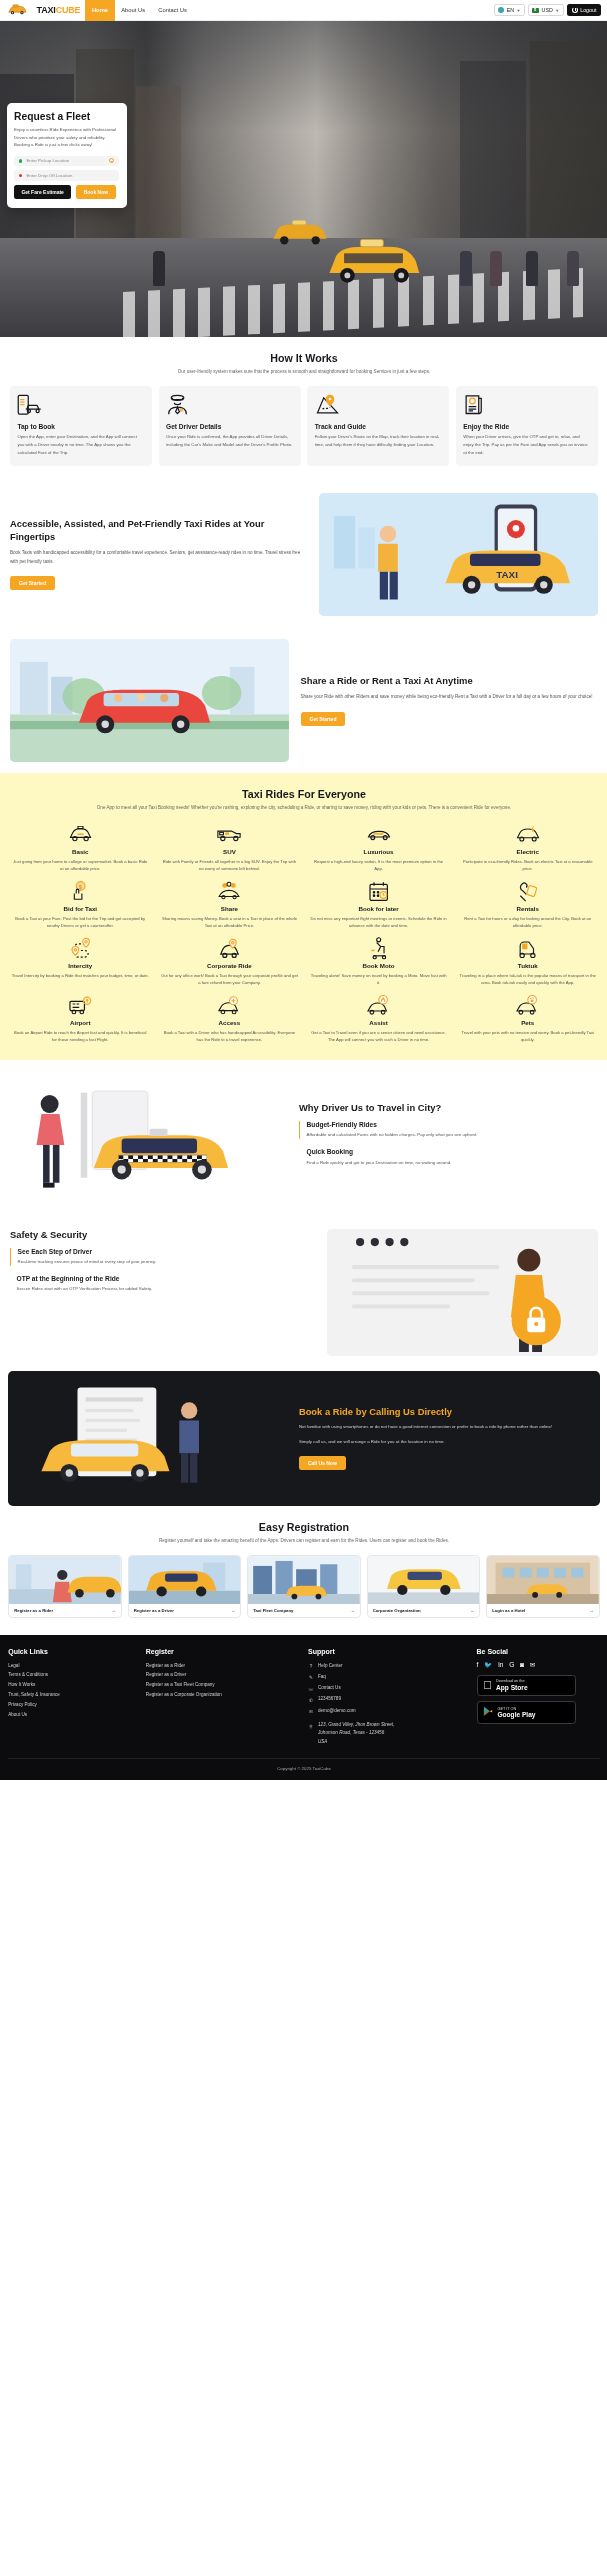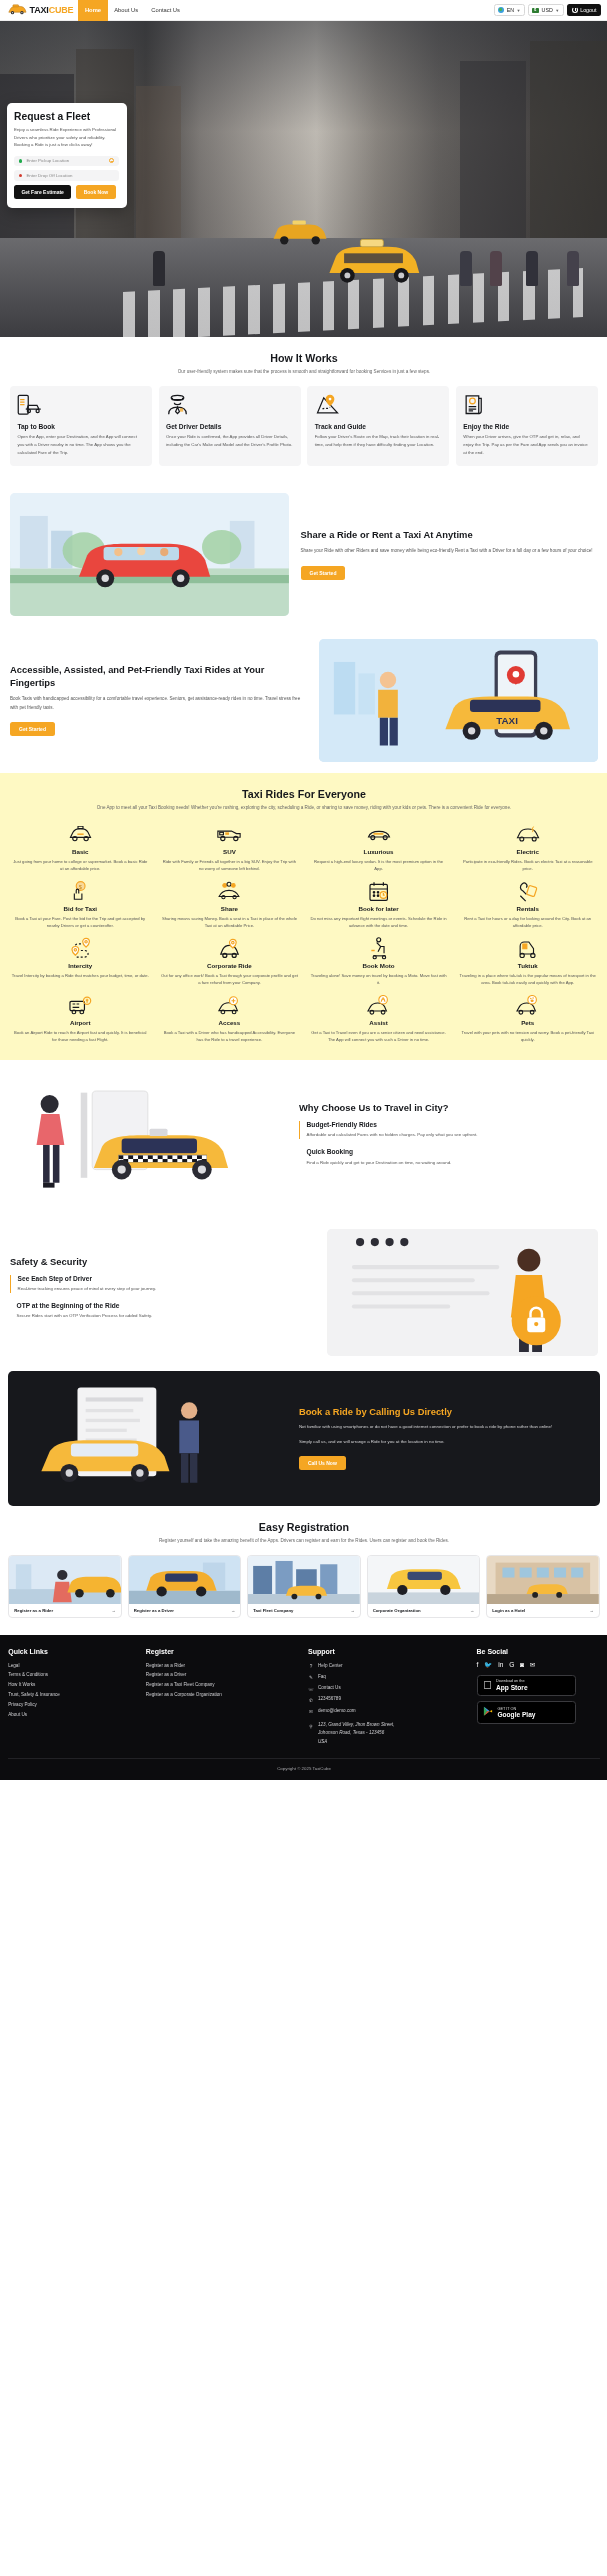--- a/index.html
+++ b/index.html
@@ -5,21 +5,21 @@
   * { box-sizing: border-box; margin:0; padding:0; }
   body {
     width:608px; font-family:"Liberation Sans", sans-serif;
     background:#ffffff; color:#1a1a1a; -webkit-font-smoothing:antialiased;
   }
   .wrap { width:608px; position:relative; }
 
   
   .nav { height:21.4px; display:flex; align-items:center; padding:0 6.6px; background:#fff;
          border-bottom:0.8px solid #eee; }
-  .logo { display:flex; align-items:center; gap:3px; margin-right:5px; }
+  .logo { display:flex; align-items:center; gap:10px; margin-right:5px; }
   .logo-car { width:20px; height:11.5px; position:relative; }
   .logo-car svg { display:block; }
   .logo-text { font-size:9px; font-weight:bold; letter-spacing:-0.2px; }
   .logo-text .t1 { color:#16181c; }
   .logo-text .t2 { color:#F5A623; }
   .nav-links { display:flex; align-items:center; height:21.4px; }
   .nav-link { font-size:5.8px; color:#333; padding:0 6.6px; height:21.4px; display:flex;
               align-items:center; text-decoration:none; }
   .nav-link.active { background:#F5A623; color:#fff; font-weight:600; }
   .nav-right { margin-left:auto; display:flex; align-items:center; gap:3.3px; }
@@ -104,21 +104,21 @@
   
   .why { display:flex; align-items:center; gap:10px; padding:13px 10px; }
   .why .art{flex:0 0 279px;height:131px;position:relative;}
   .why h2{font-size:9.4px;font-weight:bold;color:#16181c;margin-bottom:8.2px;}
   .why-item{margin-bottom:9px;padding-left:6.6px;border-left:1.6px solid transparent;}
   .why-item.hl{border-left-color:#F5A623;}
   .why-item h4{font-size:6.6px;font-weight:bold;color:#16181c;margin-bottom:3.3px;}
   .why-item p{font-size:4.4px;color:#555;line-height:1.8;}
 
   
-  .safety{display:flex;align-items:center;gap:10px;padding:11.5px 10px 15px;}
+  .safety{display:flex;gap:10px;padding:11.5px 10px 15px;}
   .safety .txt{flex:1;}
   .safety h2{font-size:9.4px;font-weight:bold;color:#16181c;margin-bottom:8.2px;}
   .safe-item{margin-bottom:9px;padding-left:6.6px;}
   .safe-item.hl{border-left:1.6px solid #F5A623;}
   .safe-item h4{font-size:6.6px;font-weight:bold;margin-bottom:3.3px;color:#16181c;}
   .safe-item p{font-size:4.4px;color:#555;line-height:1.75;}
   .safety .art{flex:0 0 271px;height:127px;background:#f1f1f2;border-radius:5px;position:relative;overflow:hidden;}
 
   
   .callband{background:#17181c;margin:0 8.2px;border-radius:5px;display:flex;align-items:center;
@@ -311,51 +311,20 @@
             <path d="M5 3h20v28H5z"></path>
               <path d="M25 7h4v20a4 4 0 0 1-4 4"></path>
             <circle cx="15" cy="11" r="4.5" stroke="#F5A623"></circle>
             <path d="M9 20h12M9 24h12M9 27h7"></path>
           </svg>
         </div>
         <h3>Enjoy the Ride</h3>
         <p>When your Driver arrives, give the OTP and get in, relax, and enjoy the Trip. Pay as per the Fare and App sends you an invoice at the end.</p>
       </div>
 
-    </div>
-  </div>
-
-  <div class="split">
-    <div class="art art-share">
-      <svg width="279" height="123" viewBox="0 0 340 150">
-        <rect width="340" height="150" fill="#e6f1f9"></rect>
-        <rect y="92" width="340" height="58" fill="#bfdcc7"></rect>
-        <rect x="12" y="28" width="34" height="64" fill="#cfe0ee"></rect>
-        <rect x="50" y="46" width="26" height="46" fill="#c2d8e9"></rect>
-        <rect x="268" y="34" width="30" height="58" fill="#cfe0ee"></rect>
-        <ellipse cx="90" cy="70" rx="26" ry="22" fill="#9fcf9f" opacity=".8"></ellipse>
-        <ellipse cx="258" cy="66" rx="24" ry="21" fill="#9fcf9f" opacity=".8"></ellipse>
-        <rect y="100" width="340" height="10" fill="#8fbf9a"></rect>
-        <g transform="translate(80,58)">
-          <path d="M4 44 L14 18 C20 8 34 4 60 4 L110 4 C136 4 150 10 158 24 L164 44 Z" fill="#e9463e"></path>
-          <rect x="34" y="8" width="92" height="16" rx="4" fill="#bdd9ea"></rect>
-          <circle cx="36" cy="46" r="11" fill="#24242a"></circle>
-            <circle cx="36" cy="46" r="4.5" fill="#d9d9dd"></circle>
-          <circle cx="128" cy="46" r="11" fill="#24242a"></circle>
-            <circle cx="128" cy="46" r="4.5" fill="#d9d9dd"></circle>
-          <circle cx="52" cy="14" r="5" fill="#f3c08a"></circle>
-          <circle cx="80" cy="13" r="5" fill="#f6d1a4"></circle>
-          <circle cx="108" cy="14" r="5" fill="#e8ab76"></circle>
-        </g>
-      </svg>
-    </div>
-    <div class="txt">
-      <h2>Share a Ride or Rent a Taxi At Anytime</h2>
-      <p>Share your Ride with other Riders and save money while being eco-friendly Rent a Taxi with a Driver for a full day or a few hours of your choice!</p>
-      <button class="get-started">Get Started</button>
     </div>
   </div>
 
   <div class="split">
     <div class="txt">
       <h2>Accessible, Assisted, and Pet-Friendly Taxi Rides at Your Fingertips</h2>
       <p>Book Taxis with handicapped accessibility for a comfortable travel experience. Seniors, get assistance-ready rides in no time. Travel stress free with pet friendly taxis.</p>
       <button class="get-started">Get Started</button>
     </div>
     <div class="art art-acc">
@@ -376,20 +345,51 @@
         <g transform="translate(150,66)">
           <path d="M4 44 L14 18 C20 8 34 4 58 4 L104 4 C128 4 142 10 150 24 L156 44 Z" fill="#f6b93b"></path>
           <rect x="34" y="8" width="86" height="15" rx="4" fill="#2c3357"></rect>
           <text x="66" y="38" font-size="12" font-family="Liberation Sans" font-weight="bold" fill="#2c3357">TAXI</text>
           <circle cx="36" cy="46" r="11" fill="#23232a"></circle>
             <circle cx="36" cy="46" r="4.5" fill="#d9d9dd"></circle>
           <circle cx="124" cy="46" r="11" fill="#23232a"></circle>
             <circle cx="124" cy="46" r="4.5" fill="#d9d9dd"></circle>
         </g>
       </svg>
+    </div>
+  </div>
+
+  <div class="split">
+    <div class="art art-share">
+      <svg width="279" height="123" viewBox="0 0 340 150">
+        <rect width="340" height="150" fill="#e6f1f9"></rect>
+        <rect y="92" width="340" height="58" fill="#bfdcc7"></rect>
+        <rect x="12" y="28" width="34" height="64" fill="#cfe0ee"></rect>
+        <rect x="50" y="46" width="26" height="46" fill="#c2d8e9"></rect>
+        <rect x="268" y="34" width="30" height="58" fill="#cfe0ee"></rect>
+        <ellipse cx="90" cy="70" rx="26" ry="22" fill="#9fcf9f" opacity=".8"></ellipse>
+        <ellipse cx="258" cy="66" rx="24" ry="21" fill="#9fcf9f" opacity=".8"></ellipse>
+        <rect y="100" width="340" height="10" fill="#8fbf9a"></rect>
+        <g transform="translate(80,58)">
+          <path d="M4 44 L14 18 C20 8 34 4 60 4 L110 4 C136 4 150 10 158 24 L164 44 Z" fill="#e9463e"></path>
+          <rect x="34" y="8" width="92" height="16" rx="4" fill="#bdd9ea"></rect>
+          <circle cx="36" cy="46" r="11" fill="#24242a"></circle>
+            <circle cx="36" cy="46" r="4.5" fill="#d9d9dd"></circle>
+          <circle cx="128" cy="46" r="11" fill="#24242a"></circle>
+            <circle cx="128" cy="46" r="4.5" fill="#d9d9dd"></circle>
+          <circle cx="52" cy="14" r="5" fill="#f3c08a"></circle>
+          <circle cx="80" cy="13" r="5" fill="#f6d1a4"></circle>
+          <circle cx="108" cy="14" r="5" fill="#e8ab76"></circle>
+        </g>
+      </svg>
+    </div>
+    <div class="txt">
+      <h2>Share a Ride or Rent a Taxi At Anytime</h2>
+      <p>Share your Ride with other Riders and save money while being eco-friendly Rent a Taxi with a Driver for a full day or a few hours of your choice!</p>
+      <button class="get-started">Get Started</button>
     </div>
   </div>
 
   <div class="everyone">
     <div class="sec-title">Taxi Rides For Everyone</div>
     <div class="sec-sub">One App to meet all your Taxi Booking needs! Whether you're rushing, exploring the city, scheduling a Ride, or sharing to save money, riding with your kids or pets. There is a convenient Ride for everyone.</div>
     <div class="e-grid">
 
       <div class="e-item">
         <div class="e-ico">
@@ -646,21 +646,21 @@
         </g>
         <defs>
           <pattern id="chk" width="12" height="9" patternUnits="userSpaceOnUse">
             <rect width="6" height="4.5" fill="#fff"></rect>
               <rect x="6" y="4.5" width="6" height="4.5" fill="#fff"></rect>
           </pattern>
         </defs>
       </svg>
     </div>
     <div class="txt">
-      <h2>Why Choose Us to Travel in City?</h2>
+      <h2>Why Driver Us to Travel in City?</h2>
       <div class="why-item hl">
         <h4>Budget-Friendly Rides</h4>
         <p>Affordable and calculated Fares with no hidden charges. Pay only what you see upfront.</p>
       </div>
       <div class="why-item">
         <h4>Quick Booking</h4>
         <p>Find a Ride quickly and get to your Destination on time, no waiting around.</p>
       </div>
     </div>
   </div>

